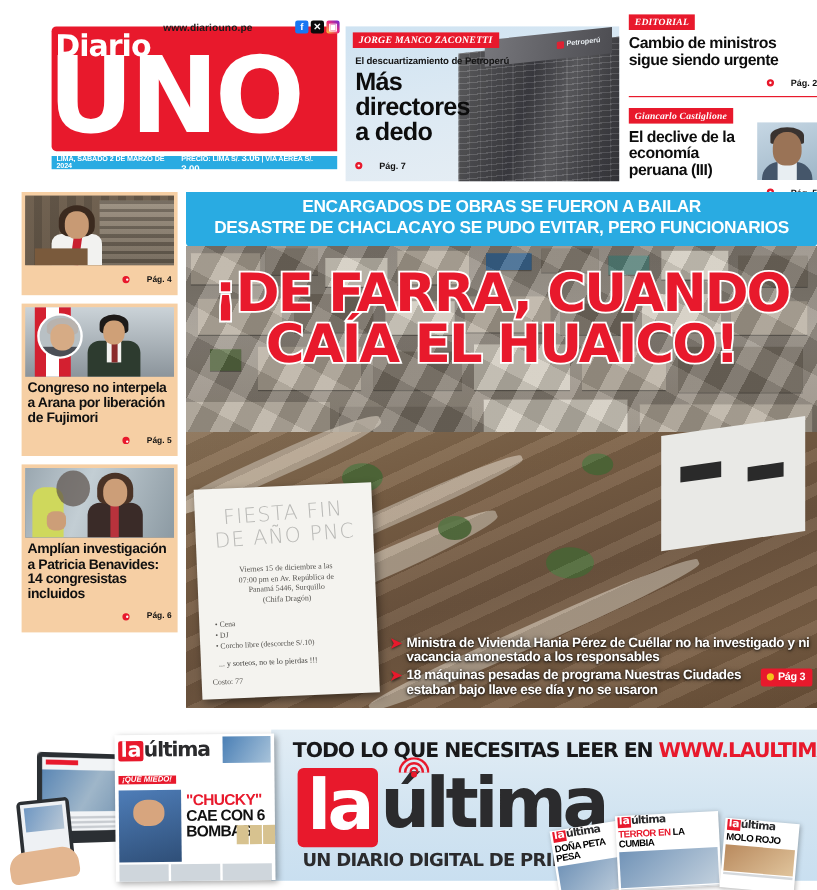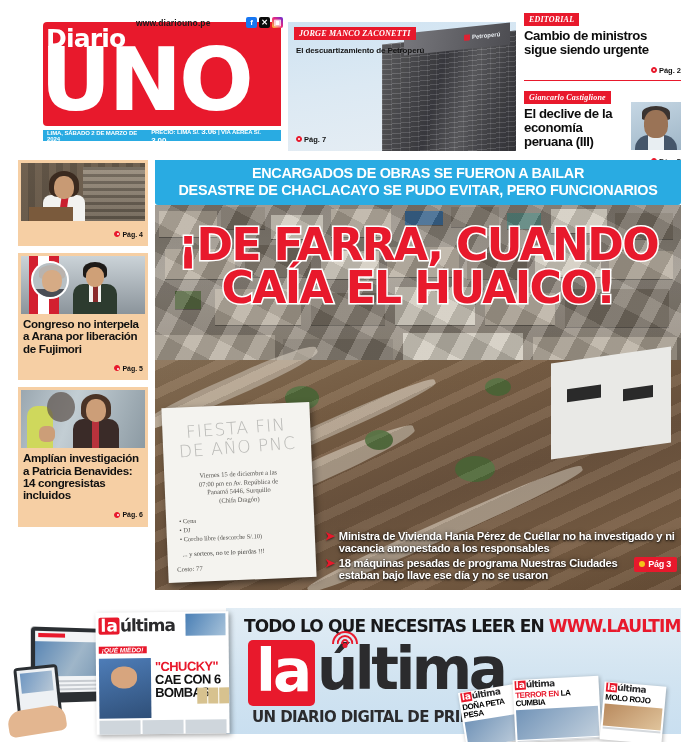--- a/index.html
+++ b/index.html
@@ -80,21 +80,21 @@
   }
   .petro-kicker {
     position:absolute; left:8px; top:24px; font-size:8px; font-weight:bold;
     color:#141414; letter-spacing:-0.1px;
   }
   .petro-head {
     position:absolute; left:8px; top:36px; font-size:21px; line-height:21px;
     font-weight:bold; color:#0d0d0d; letter-spacing:-0.6px;
   }
   .pag {
-    display:inline-flex; align-items:center; gap:2px;
+    display:inline-flex; align-items:center; gap:14px;
     font-size:7.5px; font-weight:bold; color:#111;
   }
   .pag .dot {
     width:6px; height:6px; border-radius:50%; background:#e8192c;
     display:inline-block; border:1.2px solid #e8192c; position:relative;
   }
   .pag .dot:after{content:"";position:absolute;left:1.4px;top:1.4px;width:2px;height:2px;background:#fff;border-radius:50%;}
   .petro-pag { position:absolute; left:8px; top:106px; }
 
   
@@ -383,20 +383,25 @@
 
   <div id="petro">
     <div class="petro-bldg"></div>
     <div class="petro-top"></div>
     <div class="petro-logo">
       <span class="mark"></span>
         <span>Petroperú</span>
     </div>
     <div class="byline-tag">JORGE MANCO ZACONETTI</div>
     <div class="petro-kicker">El descuartizamiento de Petroperú</div>
+    <div class="petro-head">
+      <div>Más</div>
+      <div>directores</div>
+      <div>a dedo</div>
+    </div>
     <div class="petro-pag">
       <span class="pag">
           <span class="dot"></span>
           <span>Pág. 7</span>
         </span>
     </div>
   </div>
 
   <div id="edit-col">
     <div>

